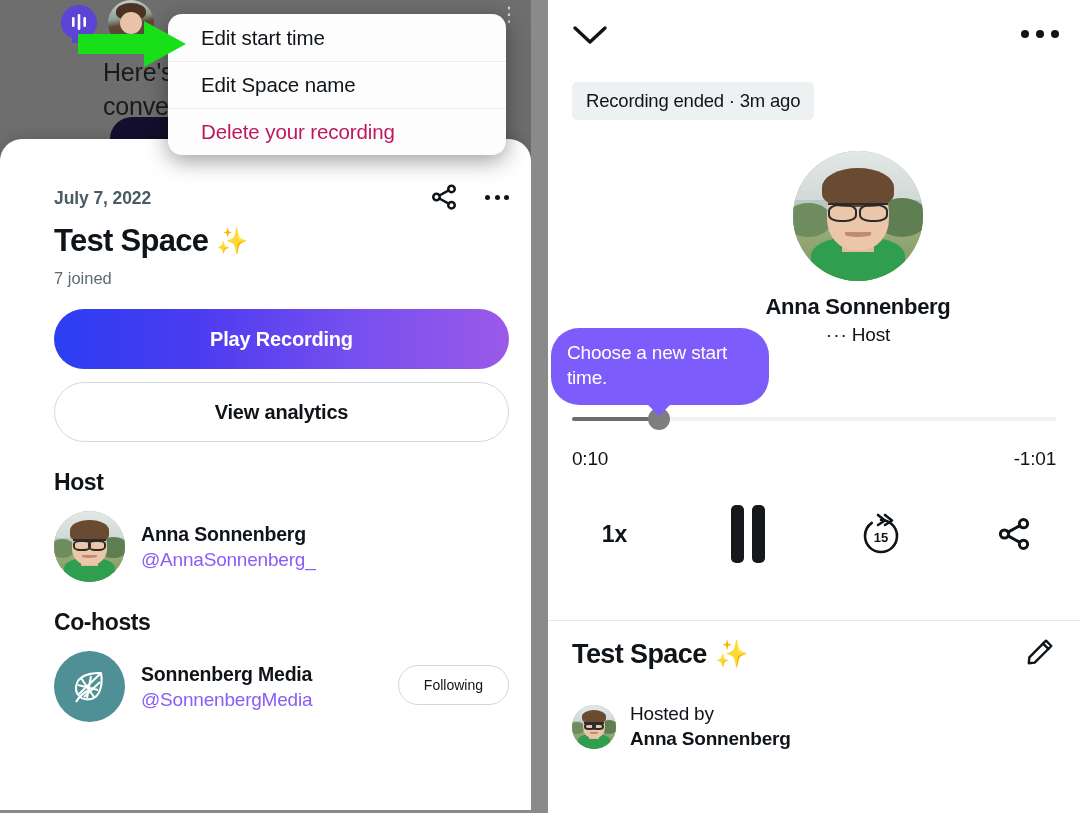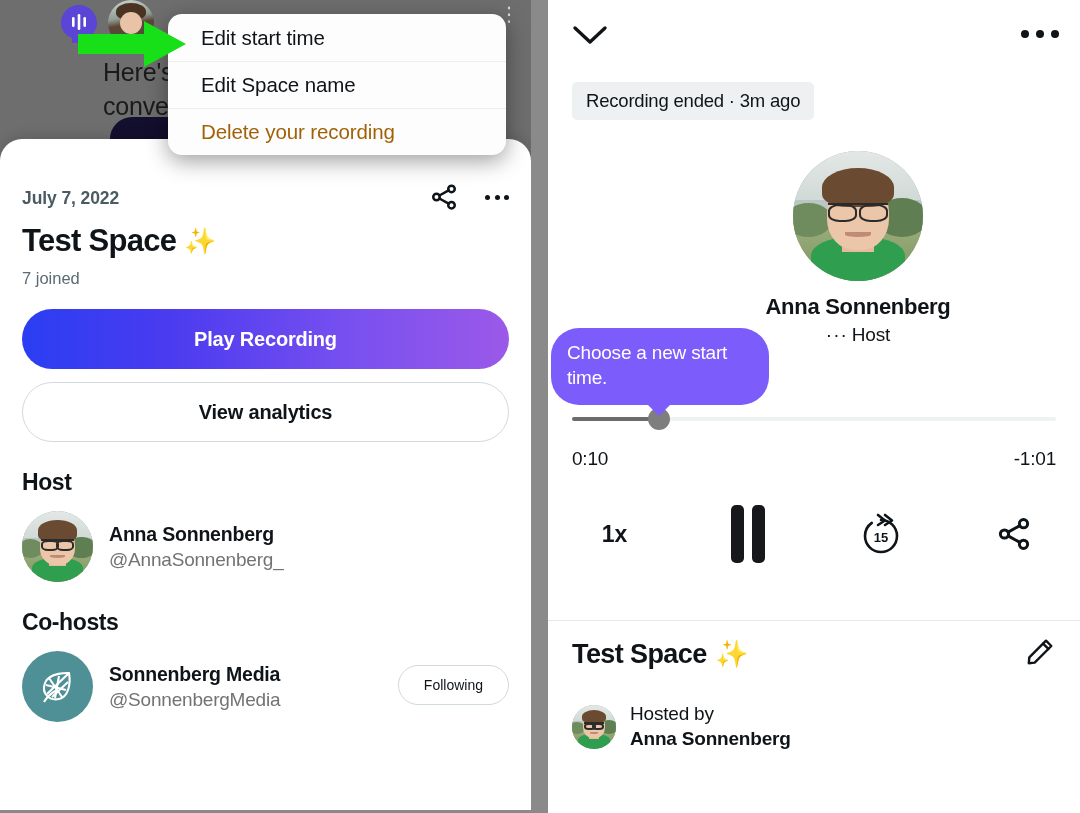--- a/index.html
+++ b/index.html
@@ -55,33 +55,33 @@
     background:#fdfdfd; border-radius:14px;
     box-shadow: 0 6px 22px rgba(0,0,0,.38);
     overflow:hidden; z-index:6;
   }
   .menu-item {
     height:47px; display:flex; align-items:center;
     padding-left:33px; font-size:20.5px; color:#0f1419;
     letter-spacing:-0.1px; cursor:pointer;
   }
   .menu-item + .menu-item { border-top:1px solid #ededed; }
-  .menu-item.danger { color:#a16207; }
+  .menu-item.danger { color:#be185d; }
 
   
   .green-arrow { position:absolute; left:78px; top:21px; z-index:7; }
 
   
   .detail-card {
     position:absolute; left:0; top:139px; width:531px; height:674px;
     background:#ffffff; border-radius:22px 22px 0 0;
     box-shadow: 0 -2px 14px rgba(0,0,0,.14);
     z-index:5; overflow:hidden;
   }
-  .card-inner { padding: 49px 22px 0 22px; position:relative; }
+  .card-inner { padding: 49px 22px 0 22px; position:relative;margin-left:32px; }
   .card-date { font-size:17.5px; font-weight:bold; color:#4b5b63; letter-spacing:-0.1px; }
   .card-title {
     font-size:31px; font-weight:bold; color:#0f1419;
     margin-top:14px; letter-spacing:-0.7px; display:flex; align-items:center; gap:8px;
   }
   .sparkle { font-size:26px; }
   .card-joined { font-size:16.5px; color:#5b6b73; margin-top:10px; }
   .top-actions { position:absolute; right:22px; top:43px; display:flex; align-items:center; gap:26px; }
   .icon-btn { cursor:pointer; display:flex; align-items:center; justify-content:center; }
   .dots-h { display:flex; gap:4.5px; align-items:center; }
@@ -99,21 +99,21 @@
     background:#fff; border:1px solid #d3d9dd; color:#0f1419;
     font-size:20px; font-weight:bold; display:flex; align-items:center;
     justify-content:center; cursor:pointer; letter-spacing:-0.2px;
   }
   .section-head { font-size:23px; font-weight:bold; color:#0f1419; margin-top:27px; letter-spacing:-0.4px; }
 
   .person-row { display:flex; align-items:center; margin-top:15px; position:relative; }
   .pfp { width:71px; height:71px; border-radius:50%; overflow:hidden; flex:none; position:relative; }
   .person-meta { margin-left:16px; }
   .person-name { font-size:19.5px; font-weight:bold; color:#0f1419; letter-spacing:-0.2px; }
-  .person-handle { font-size:19px; color:#737373; margin-top:3px; letter-spacing:-0.2px; }
+  .person-handle { font-size:19px; color:#8b5cf6; margin-top:3px; letter-spacing:-0.2px; }
   .follow-btn {
     position:absolute; right:0; top:14px;
     padding:11px 25px; border:1px solid #cfd9de; border-radius:22px;
     font-size:14px; font-weight:normal; color:#0f1419; background:#fff; cursor:pointer;
   }
   .logo-teal {
     width:71px; height:71px; border-radius:50%; background:#4e9096;
     display:flex; align-items:center; justify-content:center; flex:none;
   }
 

